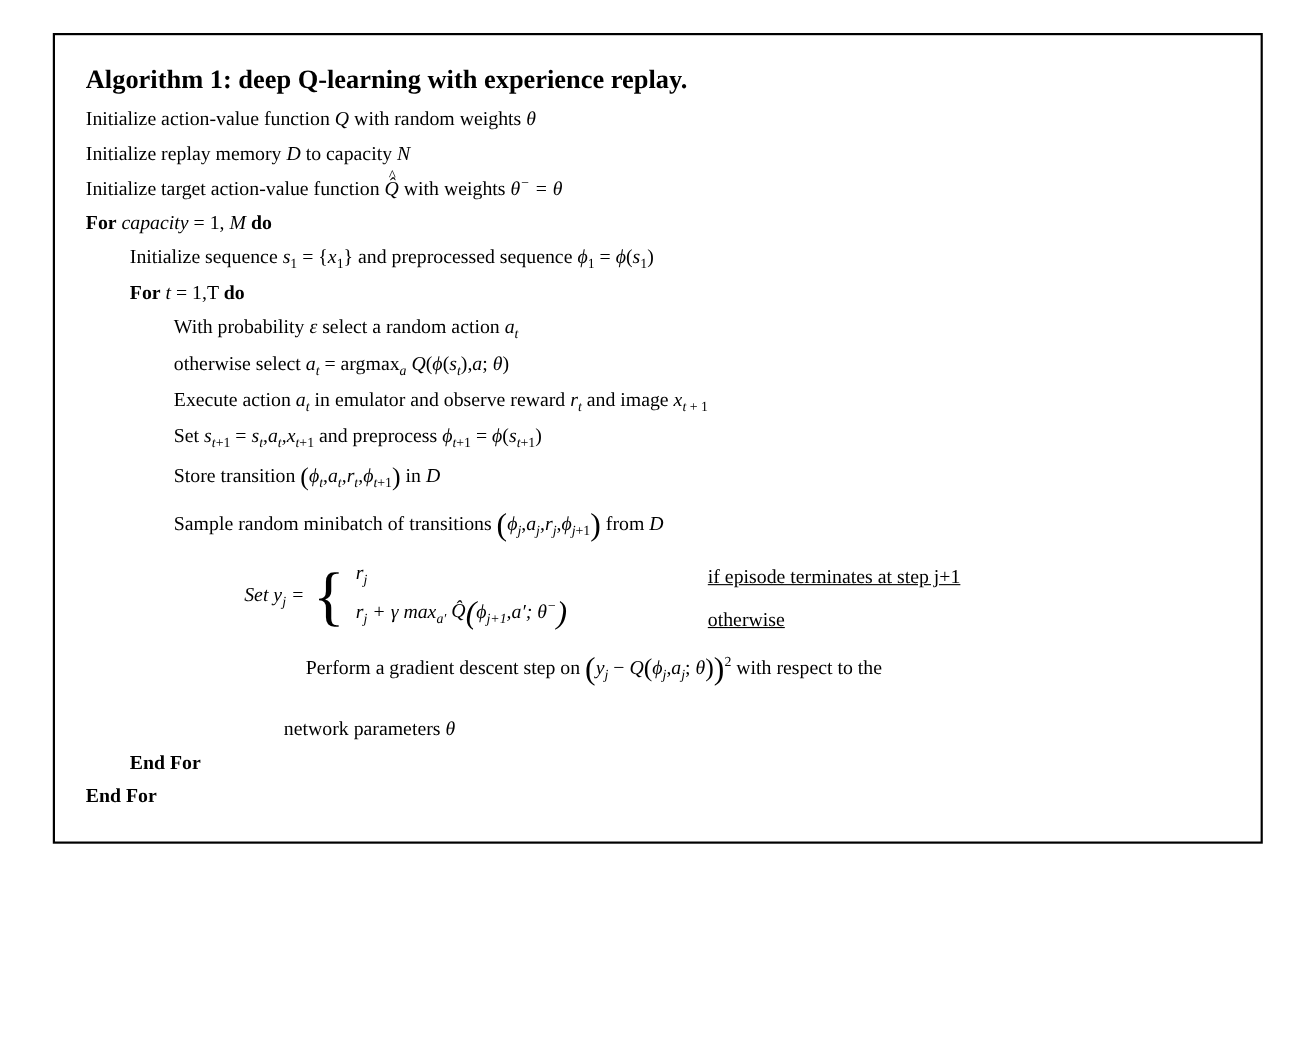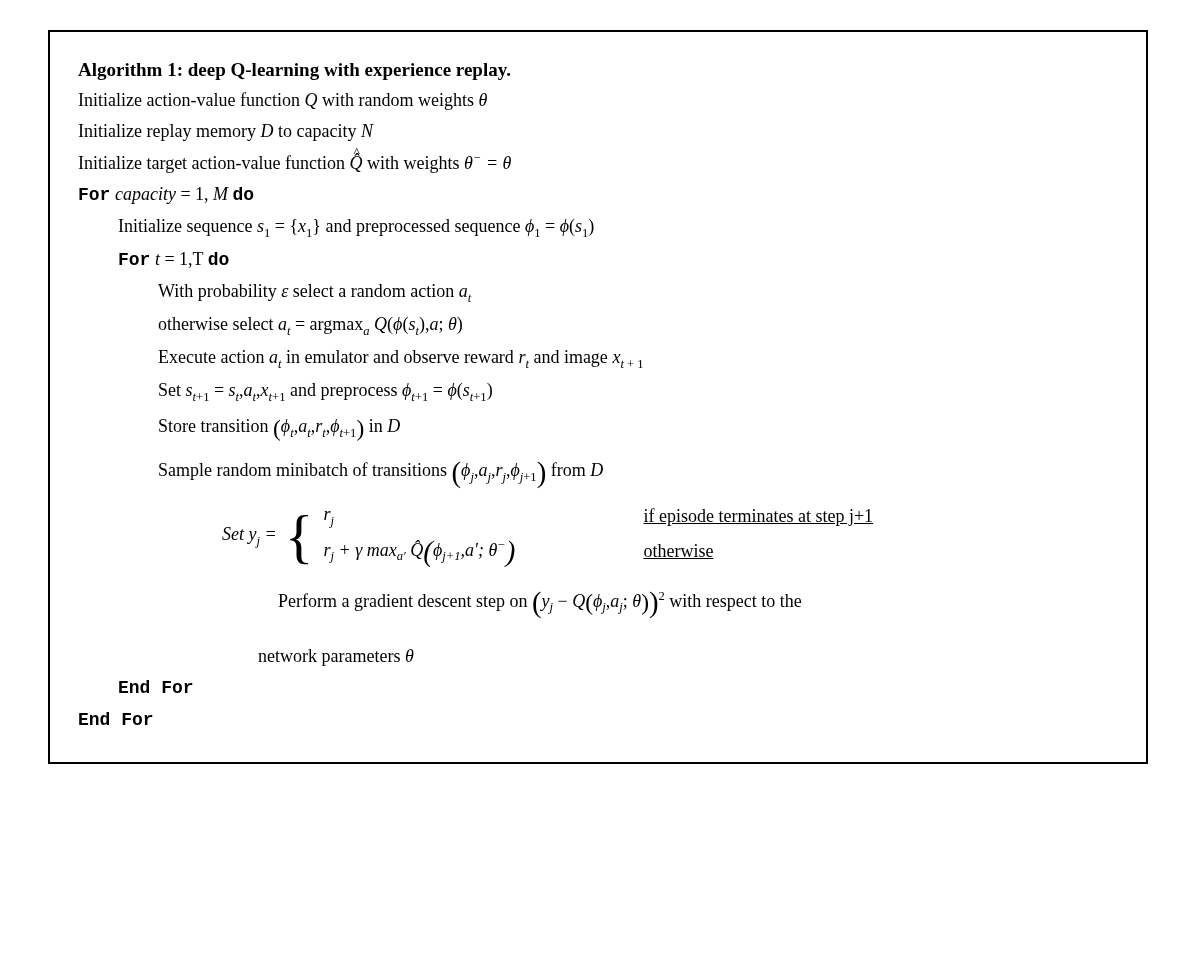--- a/index.html
+++ b/index.html
@@ -20,40 +20,39 @@
 
     .algorithm-box {
       border: 2px solid #000;
       padding: 20px 28px 24px 28px;
       max-width: 1100px;
       margin: 0 auto;
     }
 
     .algo-title {
       font-weight: bold;
-      font-size: 19px;
+      font-size: 24px;
       margin-bottom: 6px;
     }
 
     .line {
       margin: 3px 0;
       line-height: 1.55;
     }
 
     .indent1 {
       padding-left: 40px;
     }
 
     .indent2 {
       padding-left: 80px;
     }
 
     .bold {
       font-weight: bold;
-      font-family: Liberation Mono, monospace;
     }
 
     .math {
       font-style: italic;
     }
 
     
     .set-yj {
       display: flex;
       align-items: center;
@@ -83,21 +82,21 @@
 
     .brace-cases {
       display: flex;
       flex-direction: column;
       gap: 6px;
       justify-content: center;
     }
 
     .brace-case {
       display: flex;
-      align-items: center;
+      align-items: flex-end;
       gap: 60px;
     }
 
     .case-math {
       font-style: italic;
       min-width: 260px;
       text-align: left;
     }
 
     .case-condition {

